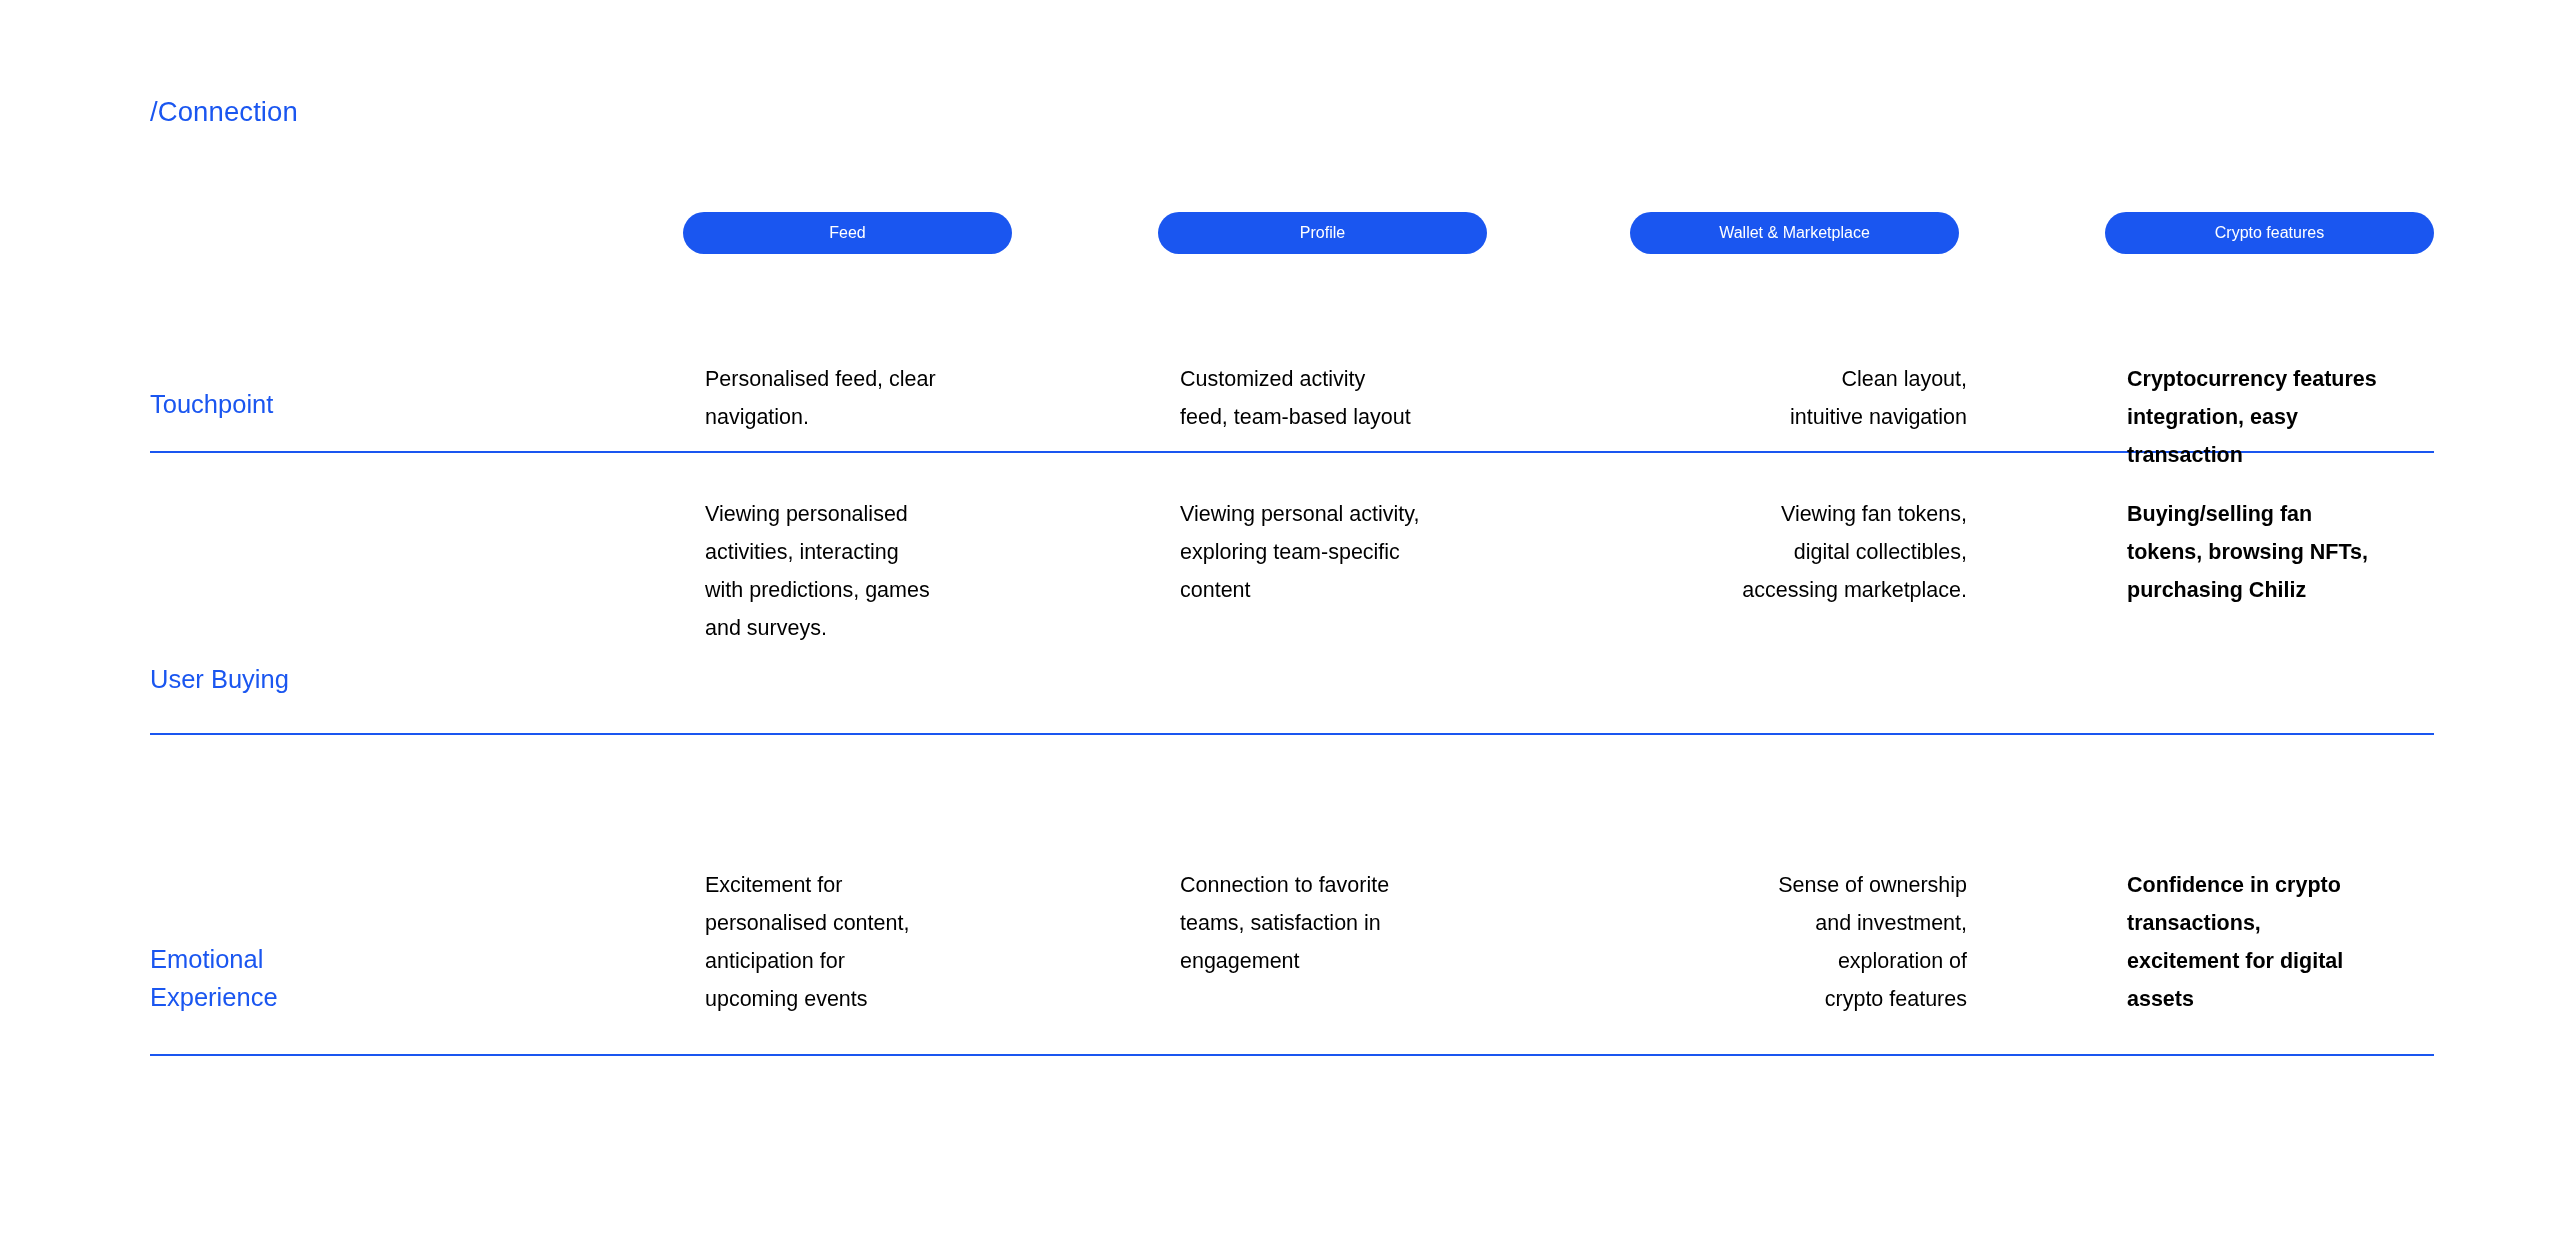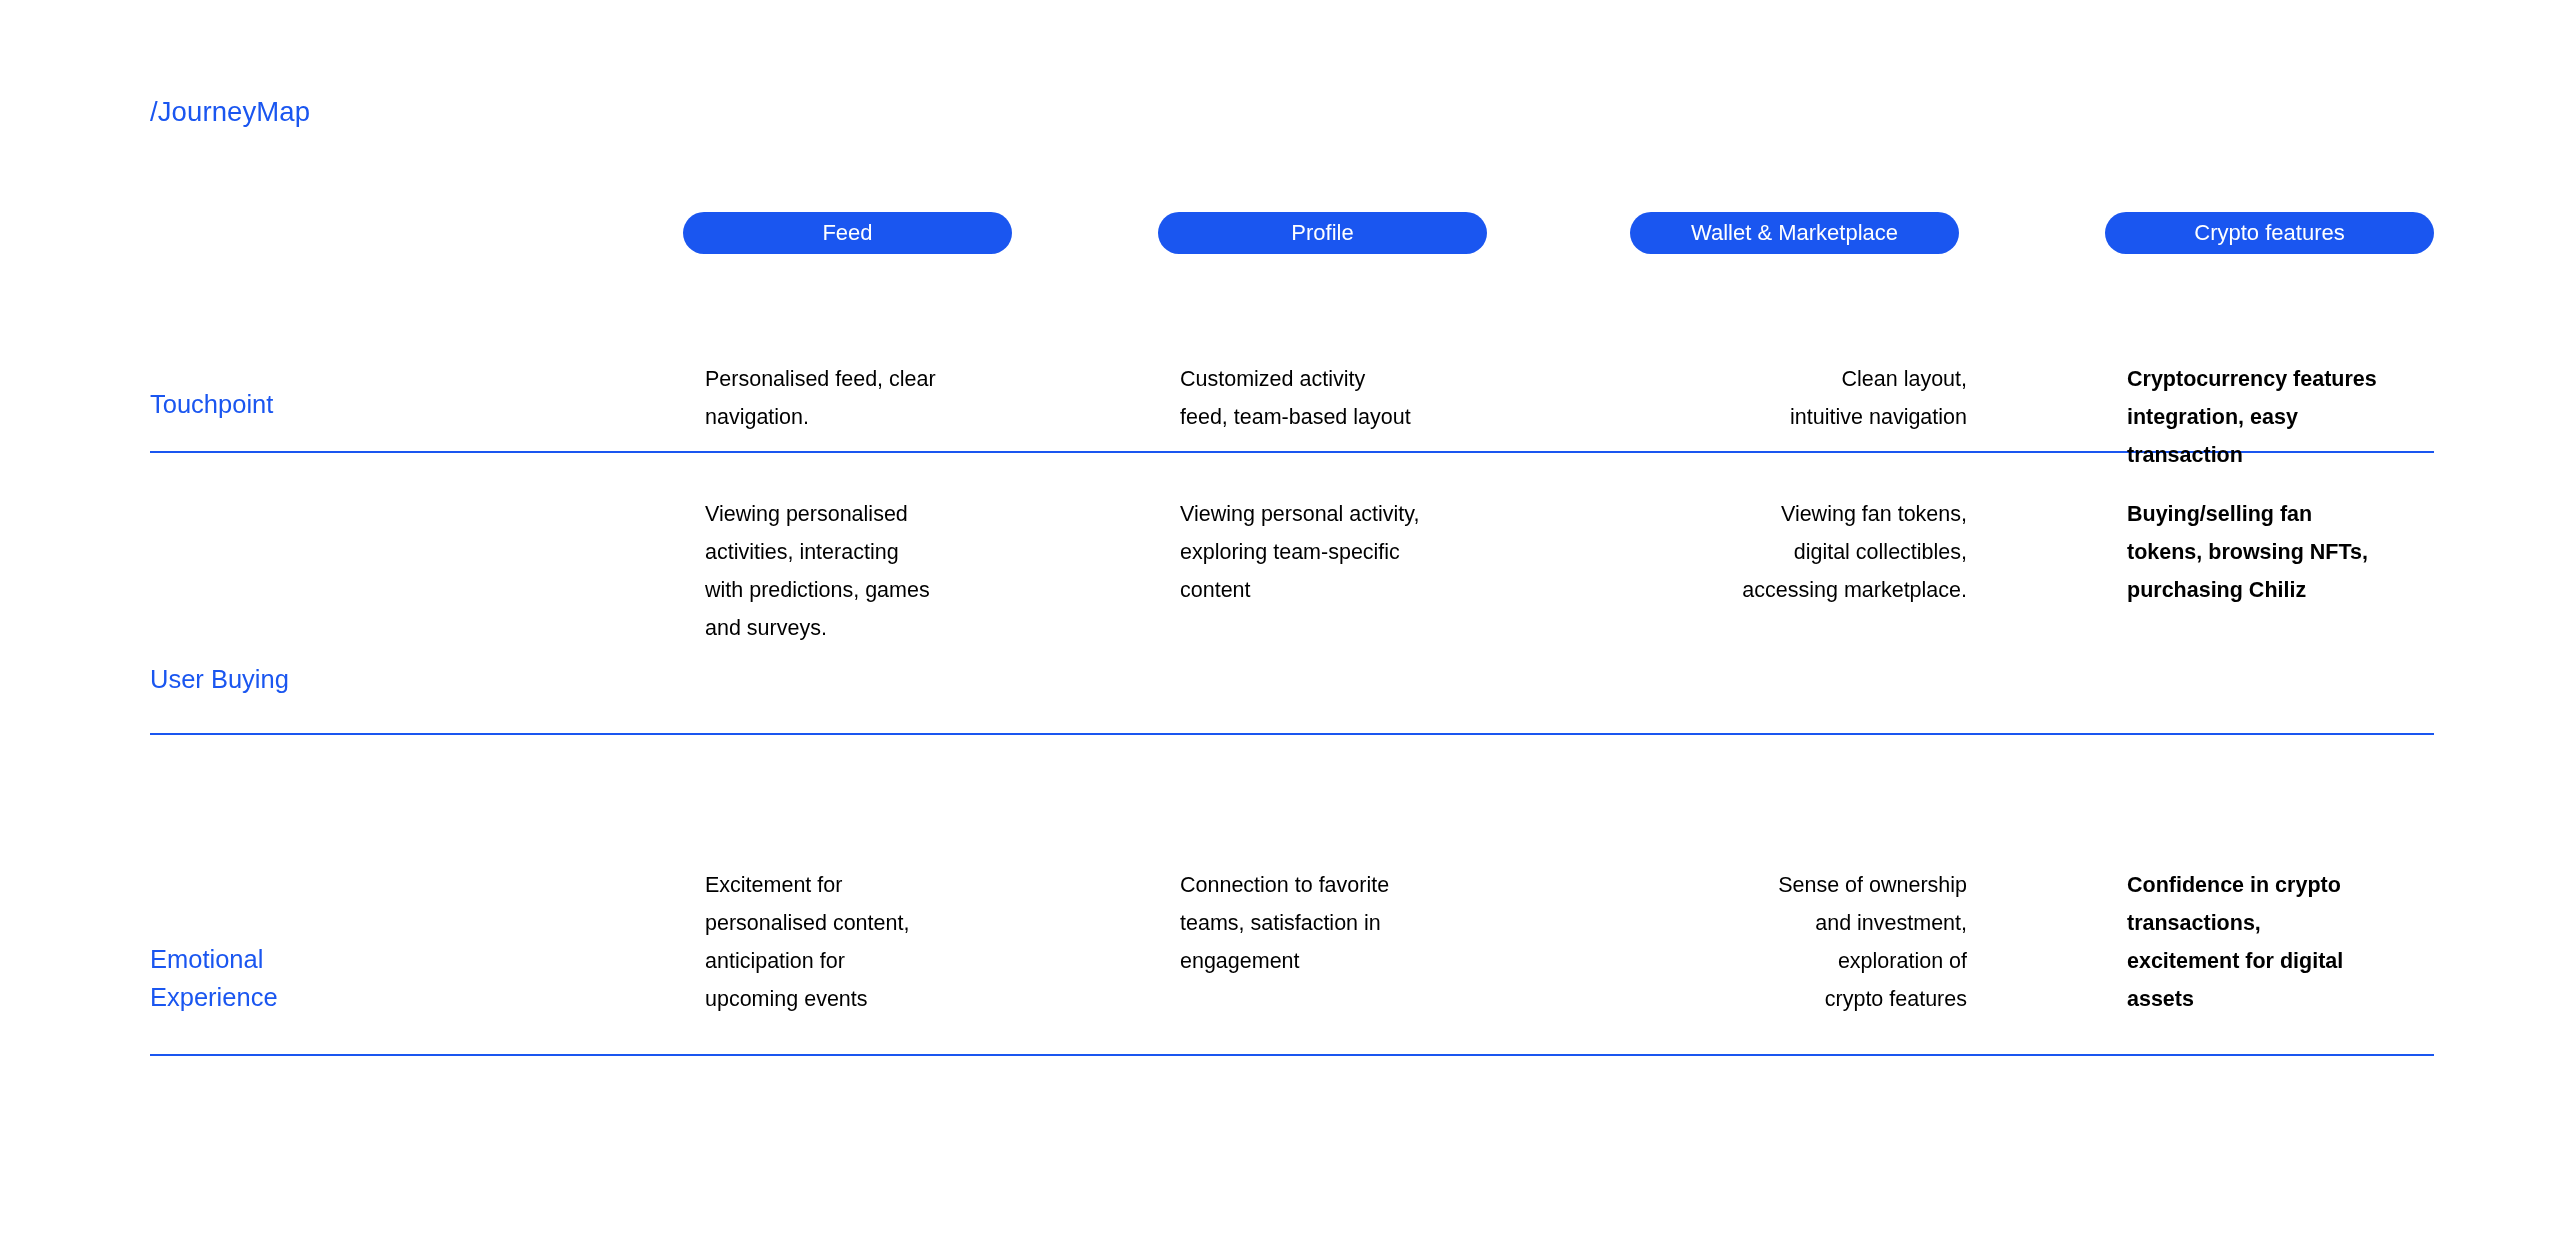--- a/index.html
+++ b/index.html
@@ -47,21 +47,21 @@
     height: 52px;
   }
 
   .pill {
     position: absolute;
     top: 11.4px;
     height: 42px;
     background: #1a56f0;
     border-radius: 670px;
     color: #ffffff;
-    font-size: 22px;
+    font-size: 16px;
     line-height: 42px;
     text-align: center;
     box-sizing: border-box;
     white-space: nowrap;
     overflow: hidden;
     text-overflow: ellipsis;
   }
   .pill.col0 { left: 533px;  width: 329px; }
   .pill.col1 { left: 1008px; width: 329px; }
   .pill.col2 { left: 1480px; width: 329px; }
@@ -105,21 +105,21 @@
   .cell.col0 { left: 555px;  width: 315px; }
   .cell.col1 { left: 1030px; width: 315px; }
   .cell.col2 { left: 1502px; width: 315px; text-align: right; }
   .cell.col3 { left: 1977px; width: 315px; font-weight: bold; }
 </style>
 </head>
 <body>
 
 <div class="canvas">
 
-  <div class="page-title">/JourneyMap</div>
+  <div class="page-title">/Connection</div>
 
   <div class="grid">
 
     <div class="pill-row">
       <div class="pill col0">Feed</div>
       <div class="pill col1">Profile</div>
       <div class="pill col2">Wallet &amp; Marketplace</div>
       <div class="pill col3">Crypto features</div>
     </div>
 

